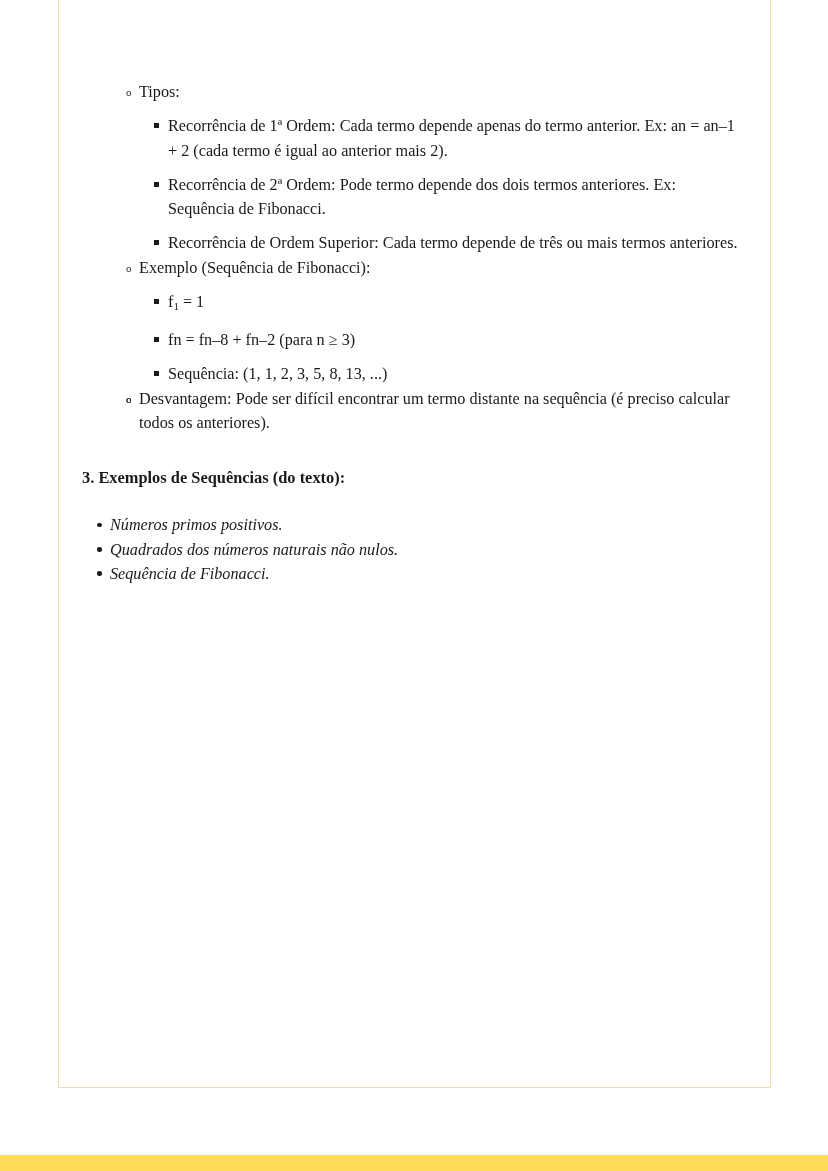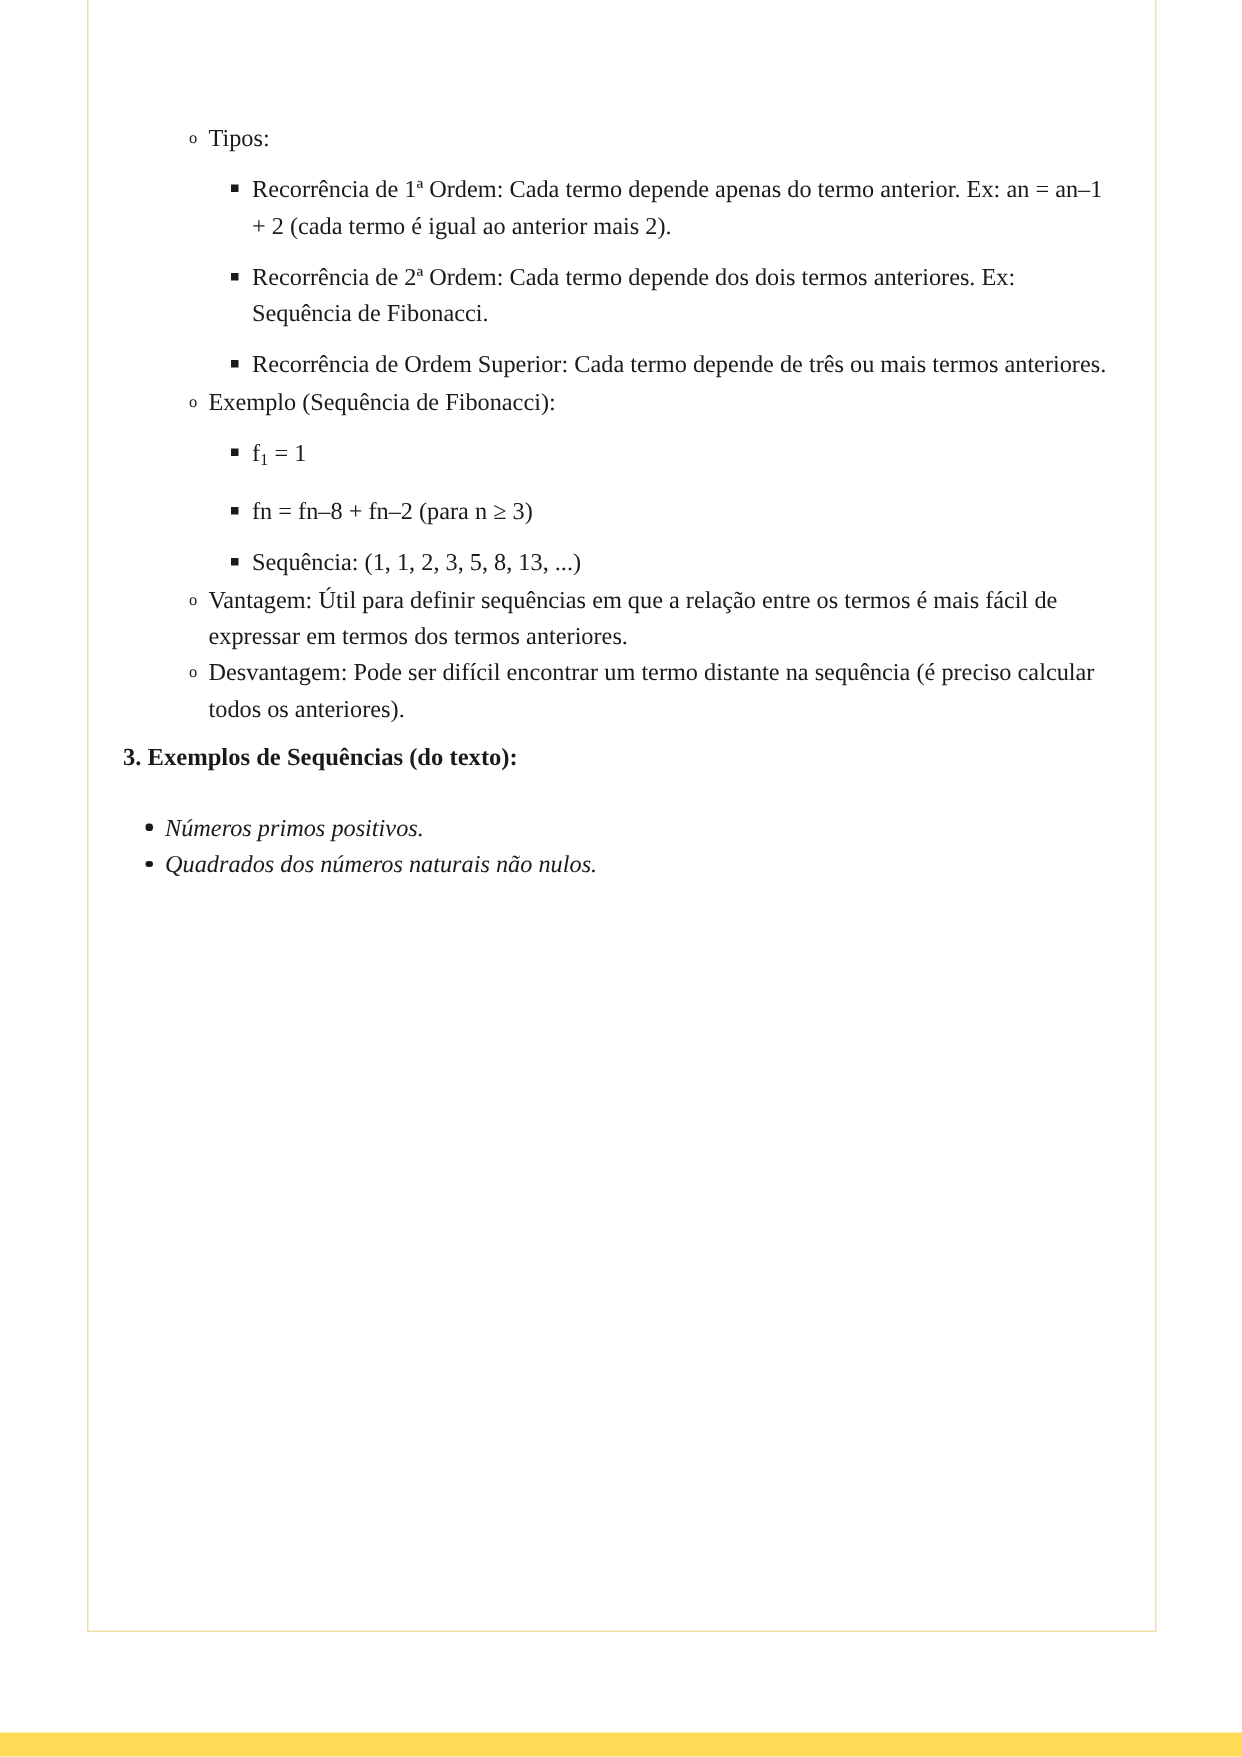--- a/index.html
+++ b/index.html
@@ -101,21 +101,21 @@
     width: 4.5px;
     height: 4.5px;
     border-radius: 50%;
     background: #1a1a1a;
   }
 
   .section-heading {
     font-weight: bold;
     font-size: 16.4px;
     line-height: 24px;
-    margin: 8px 0 0 0;
+    margin: 31px 0 0 0;
     padding: 0;
   }
 
   #final-list {
     margin-top: 23px;
     font-style: italic;
   }
 
   sub { font-size: 0.68em; vertical-align: -0.25em; }
   sup { font-size: 0.68em; vertical-align: 0.42em; }
@@ -132,21 +132,21 @@
     <li>
       <span class="bullet">o</span>
       <span>Tipos:</span>
       <ul class="lvl2">
         <li>
           <span class="bullet"></span>
           <span>Recorrência de 1ª Ordem: Cada termo depende apenas do termo anterior. Ex: an = an–1 + 2 (cada termo é igual ao anterior mais 2).</span>
         </li>
         <li>
           <span class="bullet"></span>
-          <span>Recorrência de 2ª Ordem: Cada termo depende dos dois termos anteriores. Ex: Sequência de Fibonacci.</span>
+          <span>Recorrência de 2ª Ordem: Pode termo depende dos dois termos anteriores. Ex: Sequência de Fibonacci.</span>
         </li>
         <li>
           <span class="bullet"></span>
           <span>Recorrência de Ordem Superior: Cada termo depende de três ou mais termos anteriores.</span>
         </li>
       </ul>
     </li>
 
     <li>
       <span class="bullet">o</span>
@@ -162,38 +162,41 @@
         </li>
         <li>
           <span class="bullet"></span>
           <span>Sequência: (1, 1, 2, 3, 5, 8, 13, ...)</span>
         </li>
       </ul>
     </li>
 
     <li>
       <span class="bullet">o</span>
-      <span>Vantagem: Útil para definir sequências em que a relação entre os termos é mais fácil de expressar em termos dos termos anteriores.</span>
     </li>
 
     <li>
       <span class="bullet">o</span>
       <span>Desvantagem: Pode ser difícil encontrar um termo distante na sequência (é preciso calcular todos os anteriores).</span>
     </li>
 
   </ul>
 
   <p class="section-heading">3. Exemplos de Sequências (do texto):</p>
 
   <ul class="lvl0" id="final-list">
     <li>
       <span class="bullet"></span>
       <span>Números primos positivos.</span>
     </li>
     <li>
       <span class="bullet"></span>
       <span>Quadrados dos números naturais não nulos.</span>
     </li>
+    <li>
+      <span class="bullet"></span>
+      <span>Sequência de Fibonacci.</span>
+    </li>
   </ul>
 
 </div>
 
 <div id="bottom-bar" style="background: rgb(255, 219, 88);"></div>
 
 </body></html>

